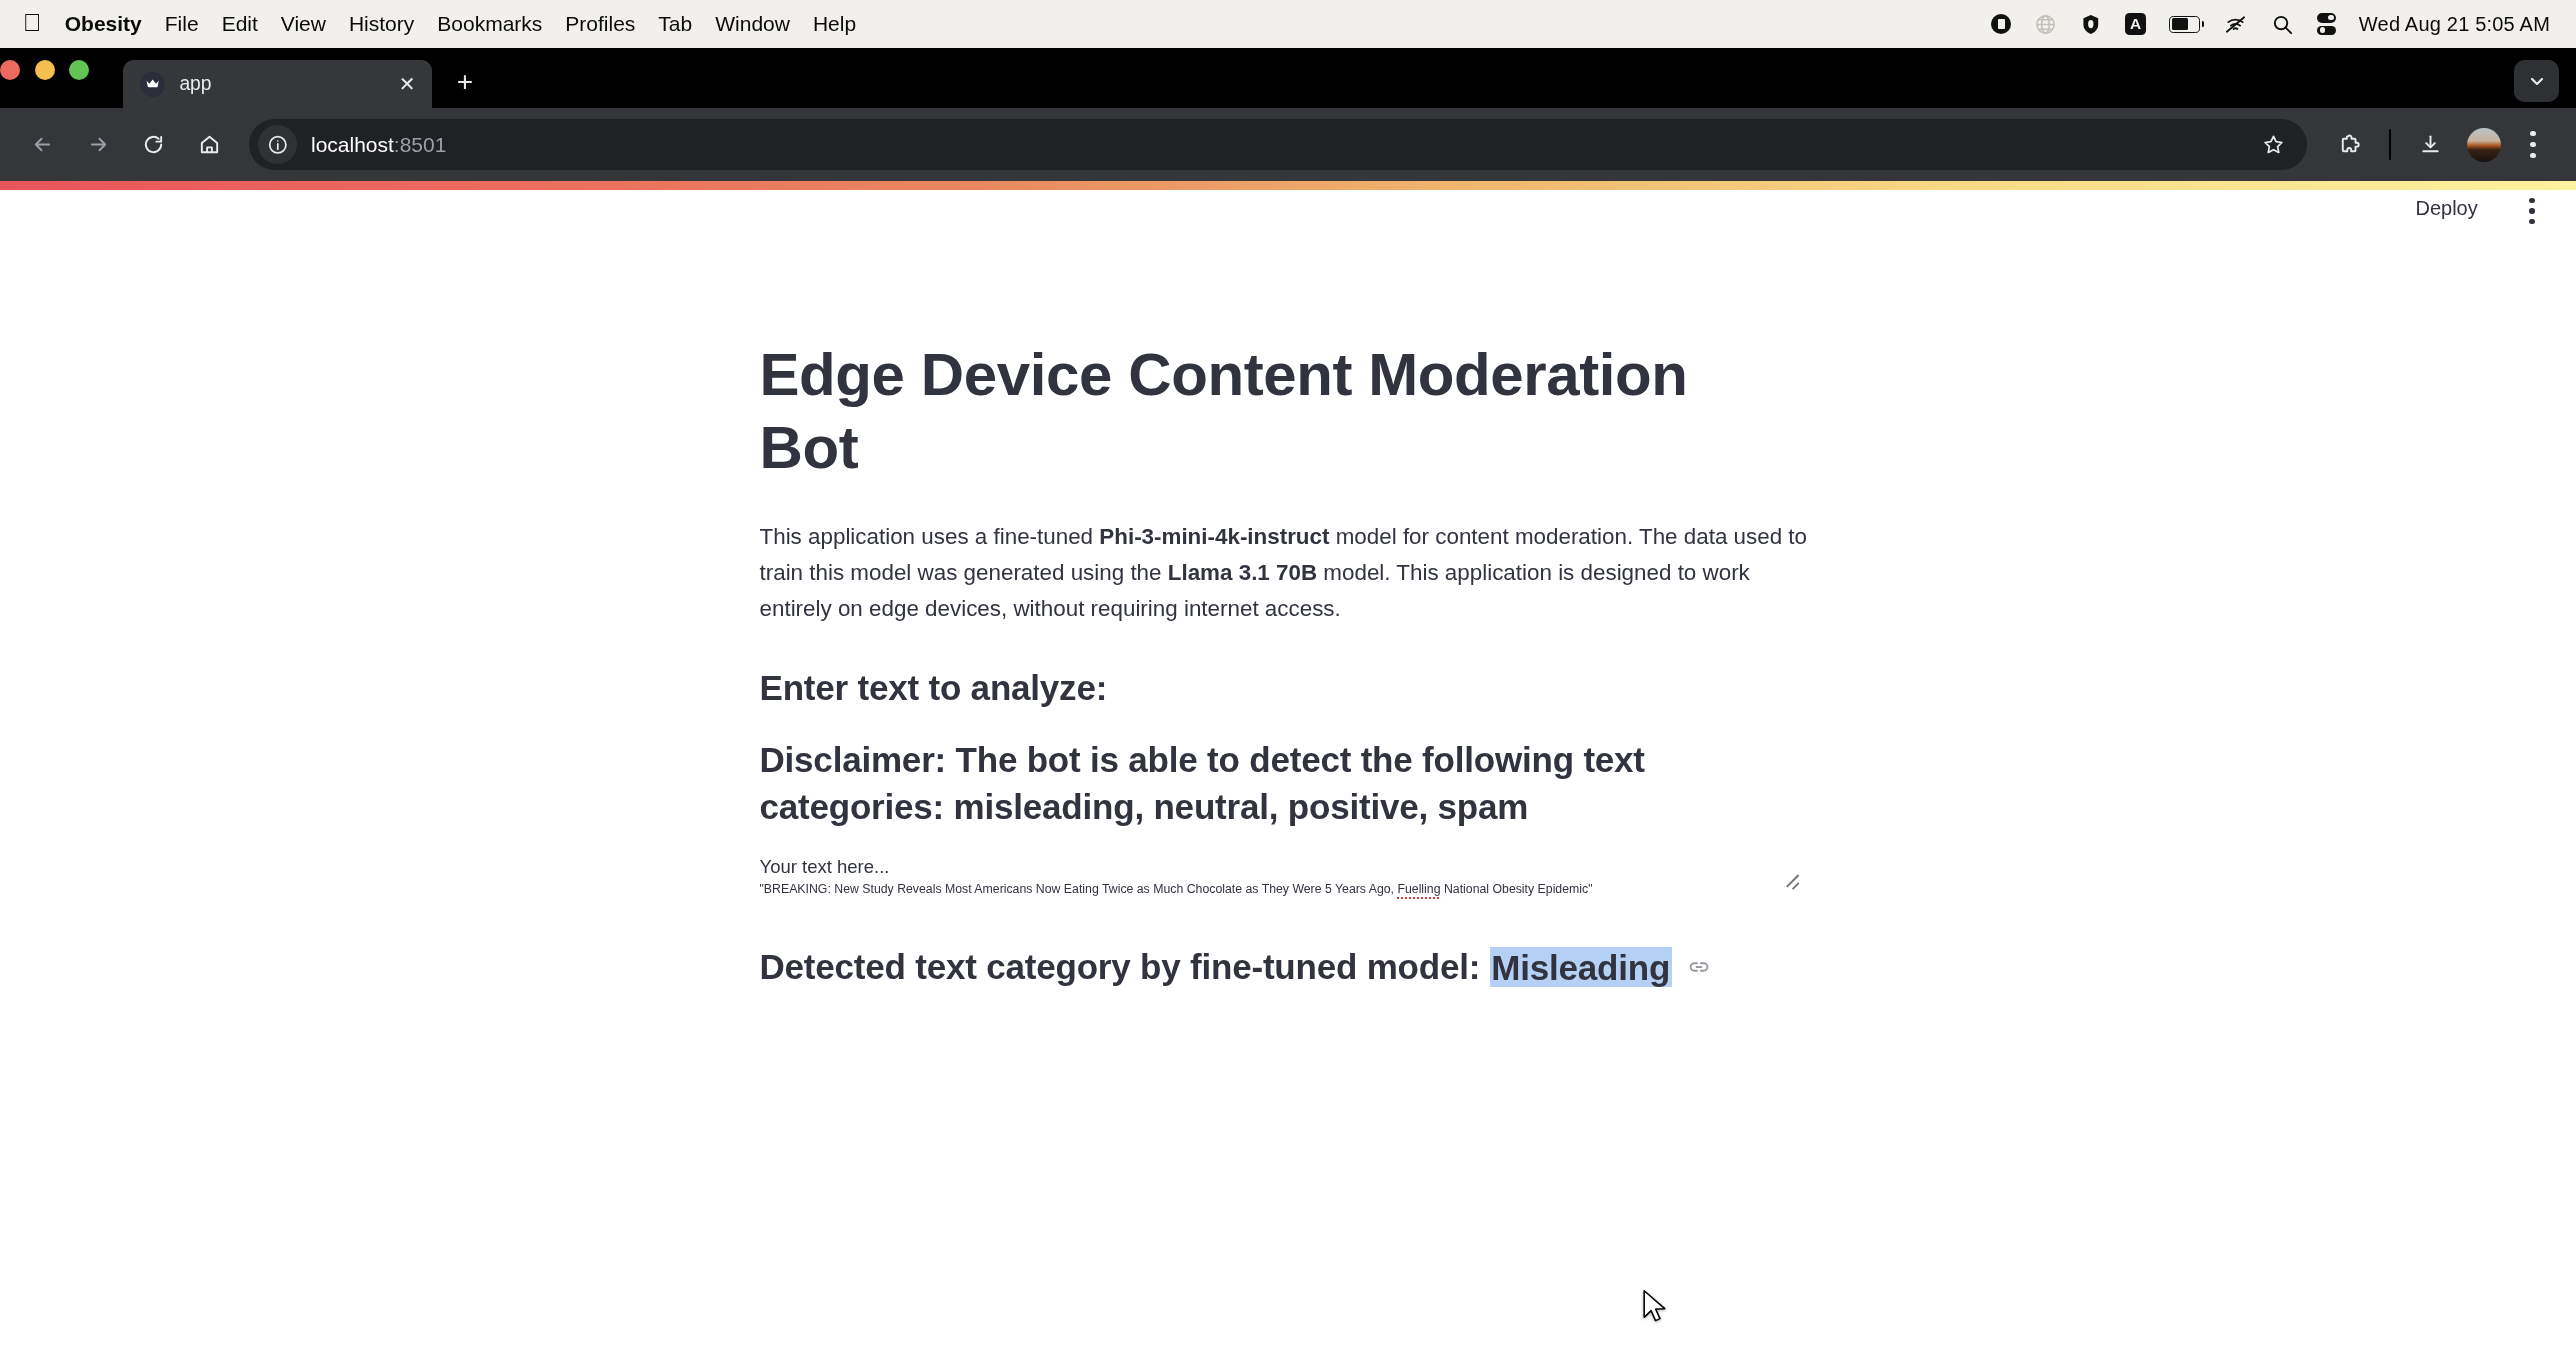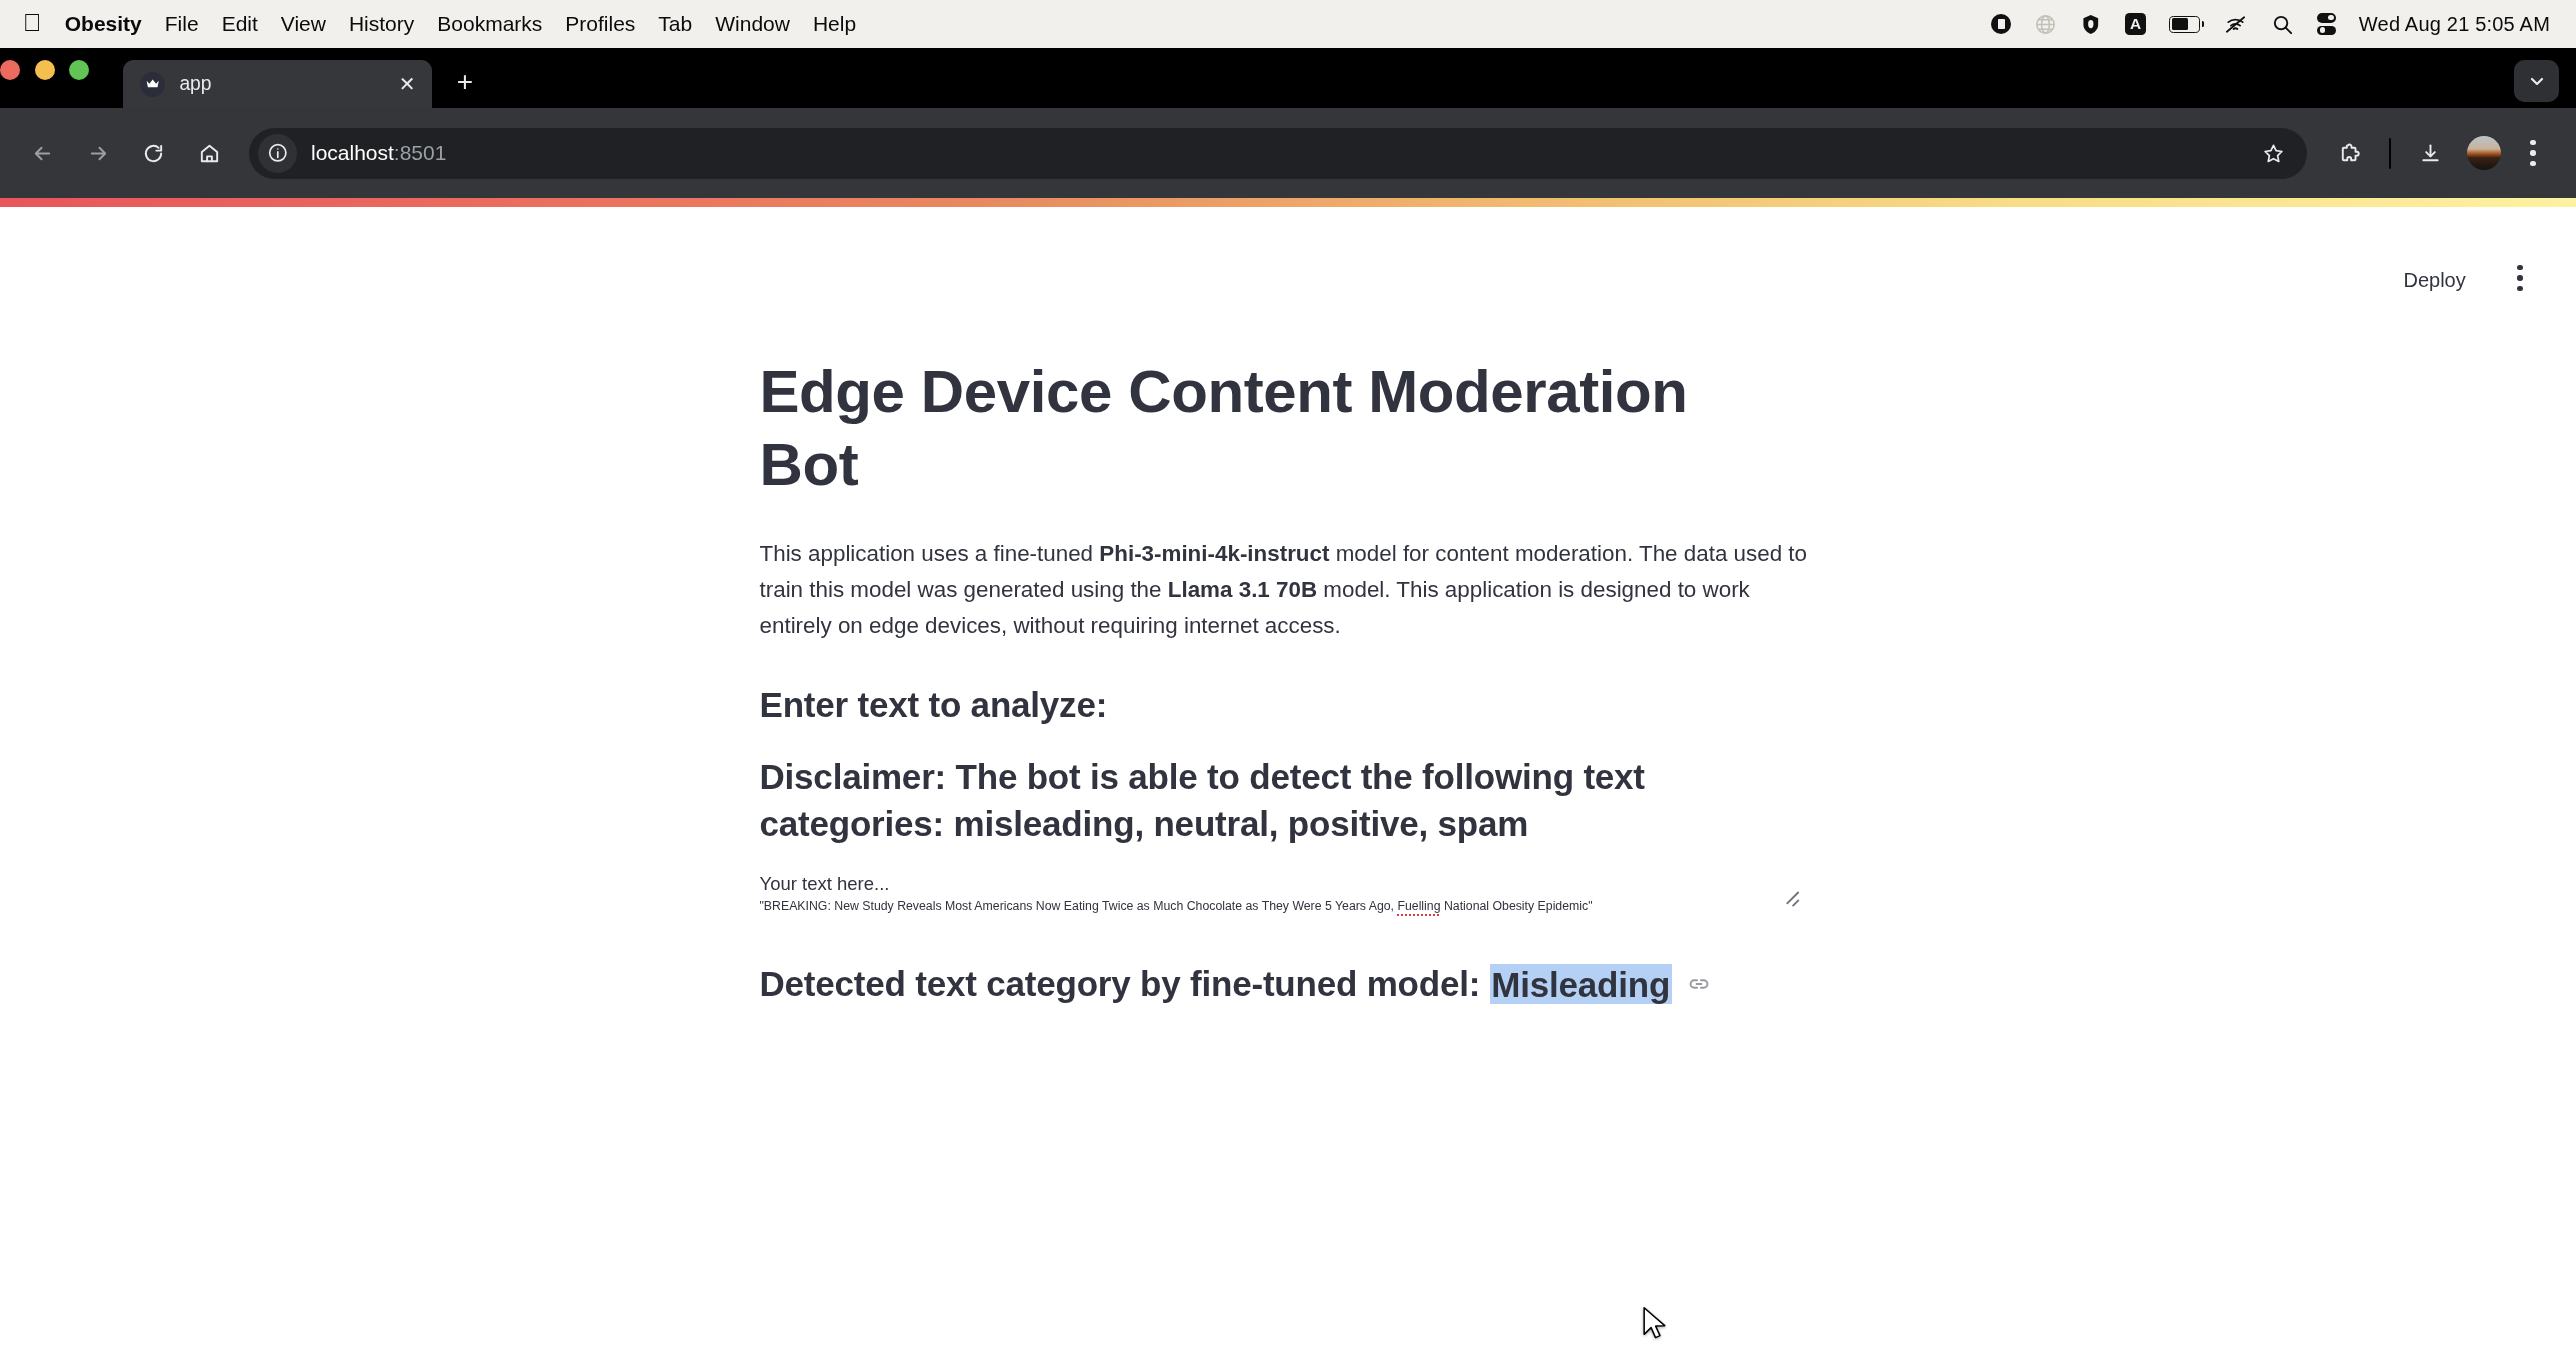--- a/index.html
+++ b/index.html
@@ -76,21 +76,21 @@
   .tab-title { flex: 1; overflow: hidden; white-space: nowrap; text-overflow: ellipsis; }
   .tab-close { width: 26px; height: 26px; display:flex; align-items:center; justify-content:center;
                color:#e8eaed; font-size: 20px; }
   .newtab { margin-left: 14px; width: 37px; height: 37px; margin-bottom: 7.7px;
             display:flex; align-items:center; justify-content:center; color:#e8eaed; font-size:28px;}
   .tabsearch { position: absolute; right: 17px; bottom: 6.2px; width: 45px; height: 42px;
                background: #2f3033; border-radius: 10.8px; display:flex; align-items:center; justify-content:center;}
   .tabsearch svg { width: 20px; height: 20px; }
 
   .toolbar {
-    height: 90px; background: #35363a; display: flex; align-items: center;
+    height: 73px; background: #35363a; display: flex; align-items: center;
     padding: 0 21.6px 0 17px; gap: 4.6px;
   }
   .tb-btn { width: 51px; height: 51px; border-radius: 50%; display:flex; align-items:center; justify-content:center; }
   .tb-btn svg { width: 23px; height: 23px; }
   .omnibox {
     flex: 1; height: 51px; background: #202124; border-radius: 25.5px; margin: 0 12.3px 0 9.3px;
     display: flex; align-items: center; padding: 0 12.3px 0 9.3px;
   }
   .omni-info { width: 39px; height: 39px; border-radius:50%; background:#303134;
                display:flex; align-items:center; justify-content:center; flex:0 0 auto;}
@@ -108,22 +108,22 @@
 
   .loadbar {
     height: 8.5px;
     background: linear-gradient(to right, #e8565b 0%, #eb6a5e 18%, #e9885f 38%, #f0b86e 58%, #f8dc86 78%, #fdf2a0 100%);
   }
 
   
   .page { flex: 1; background: #ffffff; position: relative; overflow: hidden; }
 
   .st-header {
-    position: absolute; top: 0; right: 12px; height: 93px;
-    display: flex; align-items: flex-end; gap: 26px; padding-right: 28px;
+    position: absolute; top: 0; right: 0; height: 93px;
+    display: flex; align-items: flex-start; gap: 26px; padding-right: 28px;
   }
   .deploy-btn { font-size: 20px; color: #31333f; padding: 7.7px 12.3px; border-radius: 6.2px; }
   .st-menu { width: 32px; height: 43px; display:flex; flex-direction:column; align-items:center;
              justify-content:center; gap: 5.4px; }
   .st-menu i { width: 5.4px; height: 5.4px; border-radius:50%; background:#31333f; display:block; }
 
   .st-main { width: 1057px; margin: 0 auto; padding-top: 148px; color: #31333f; }
 
   h1.st-title {
     font-size: 60px; font-weight: 700; line-height: 1.22; letter-spacing: -0.4px;

